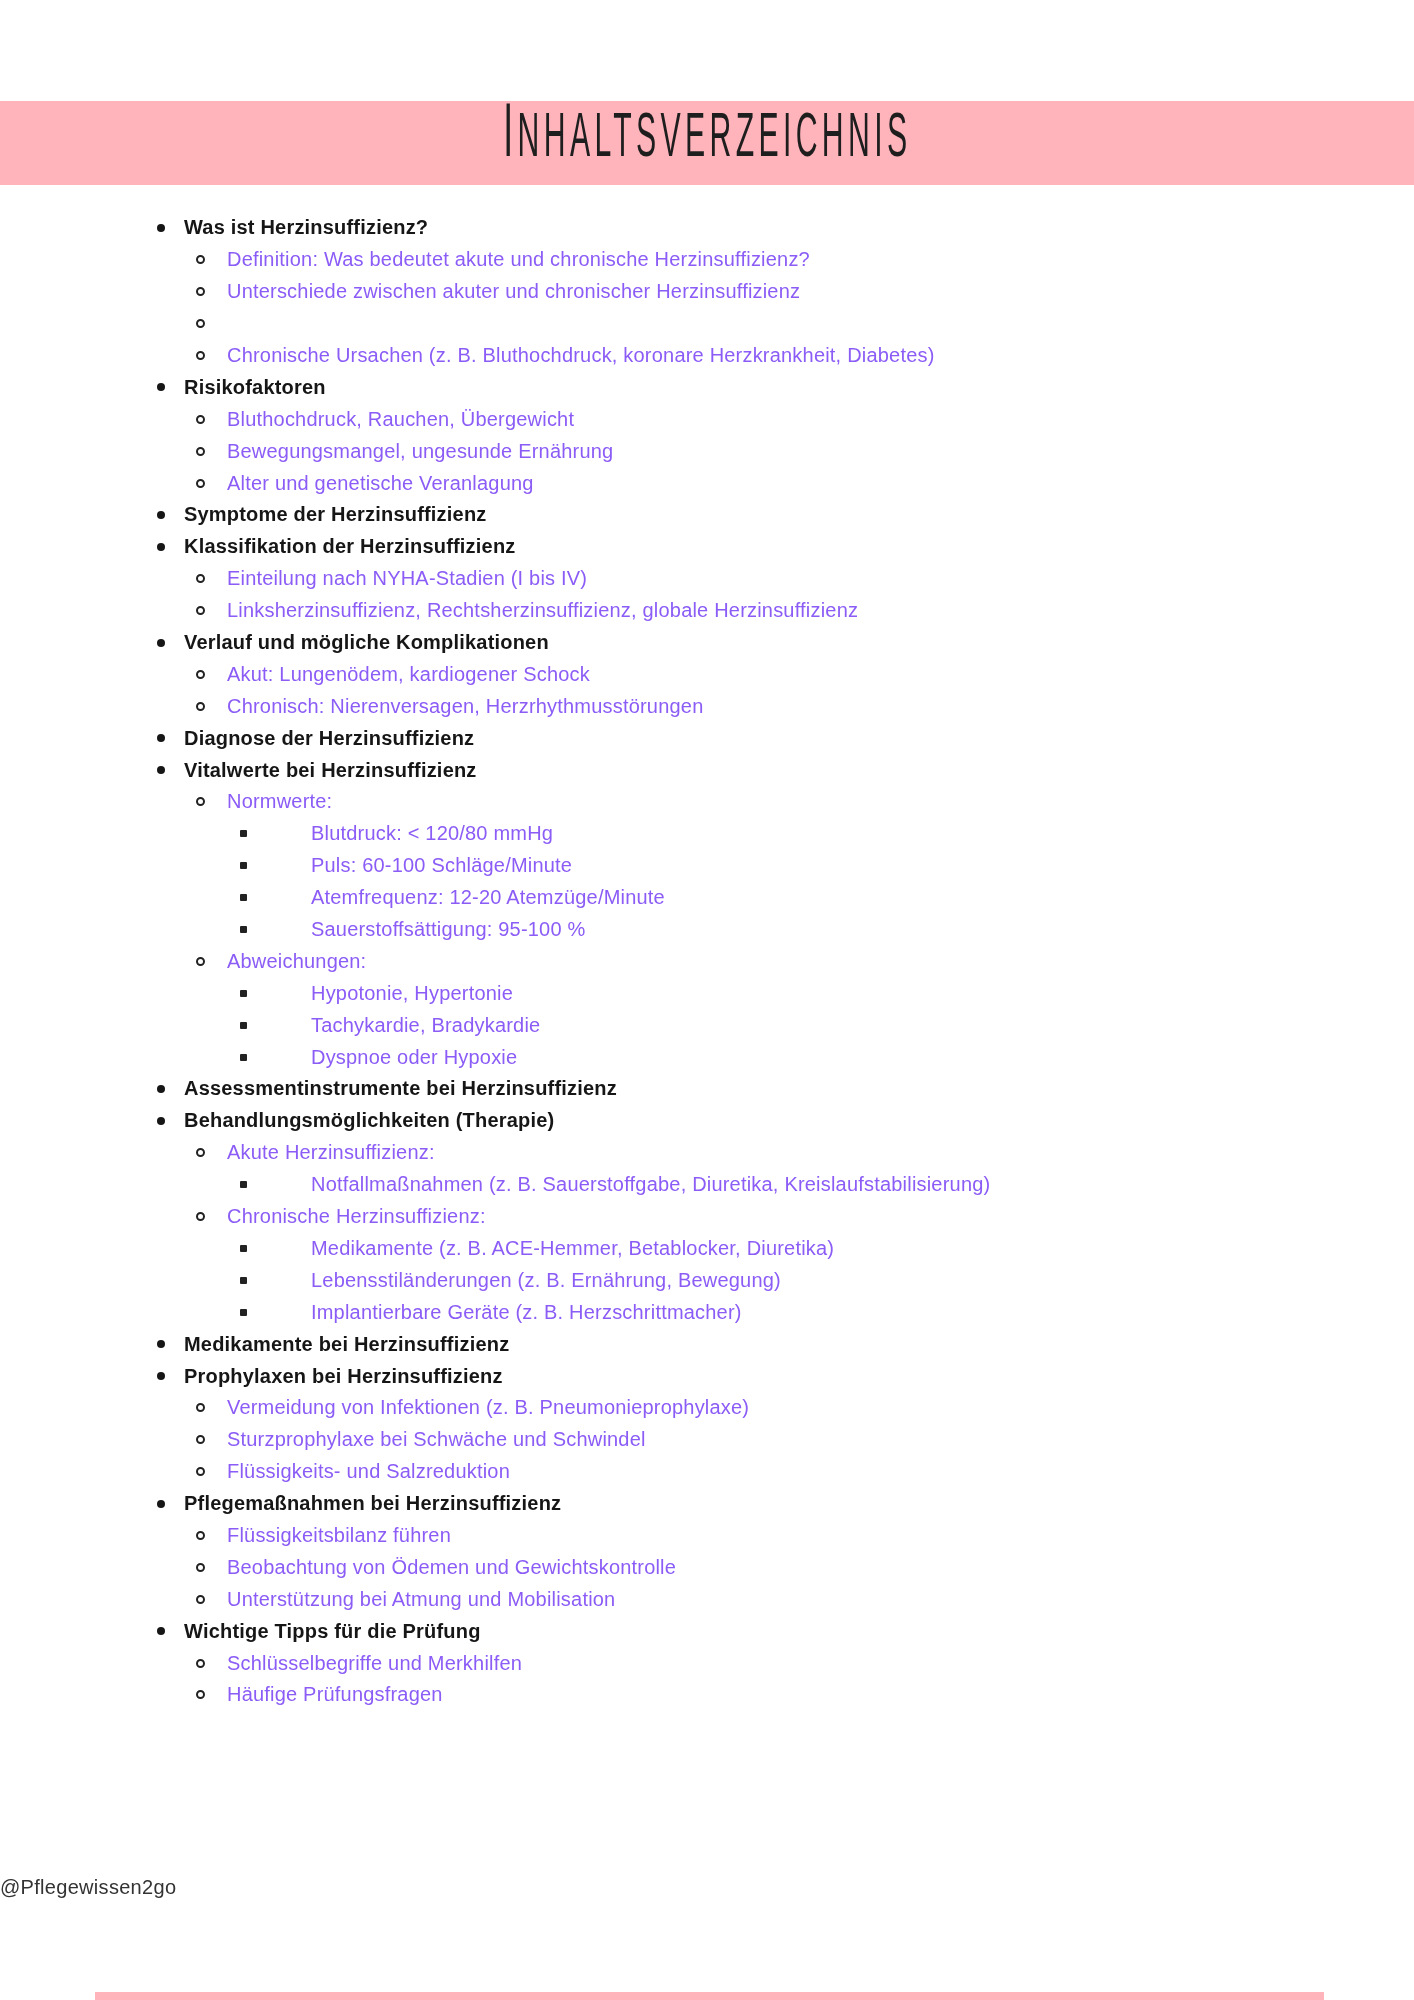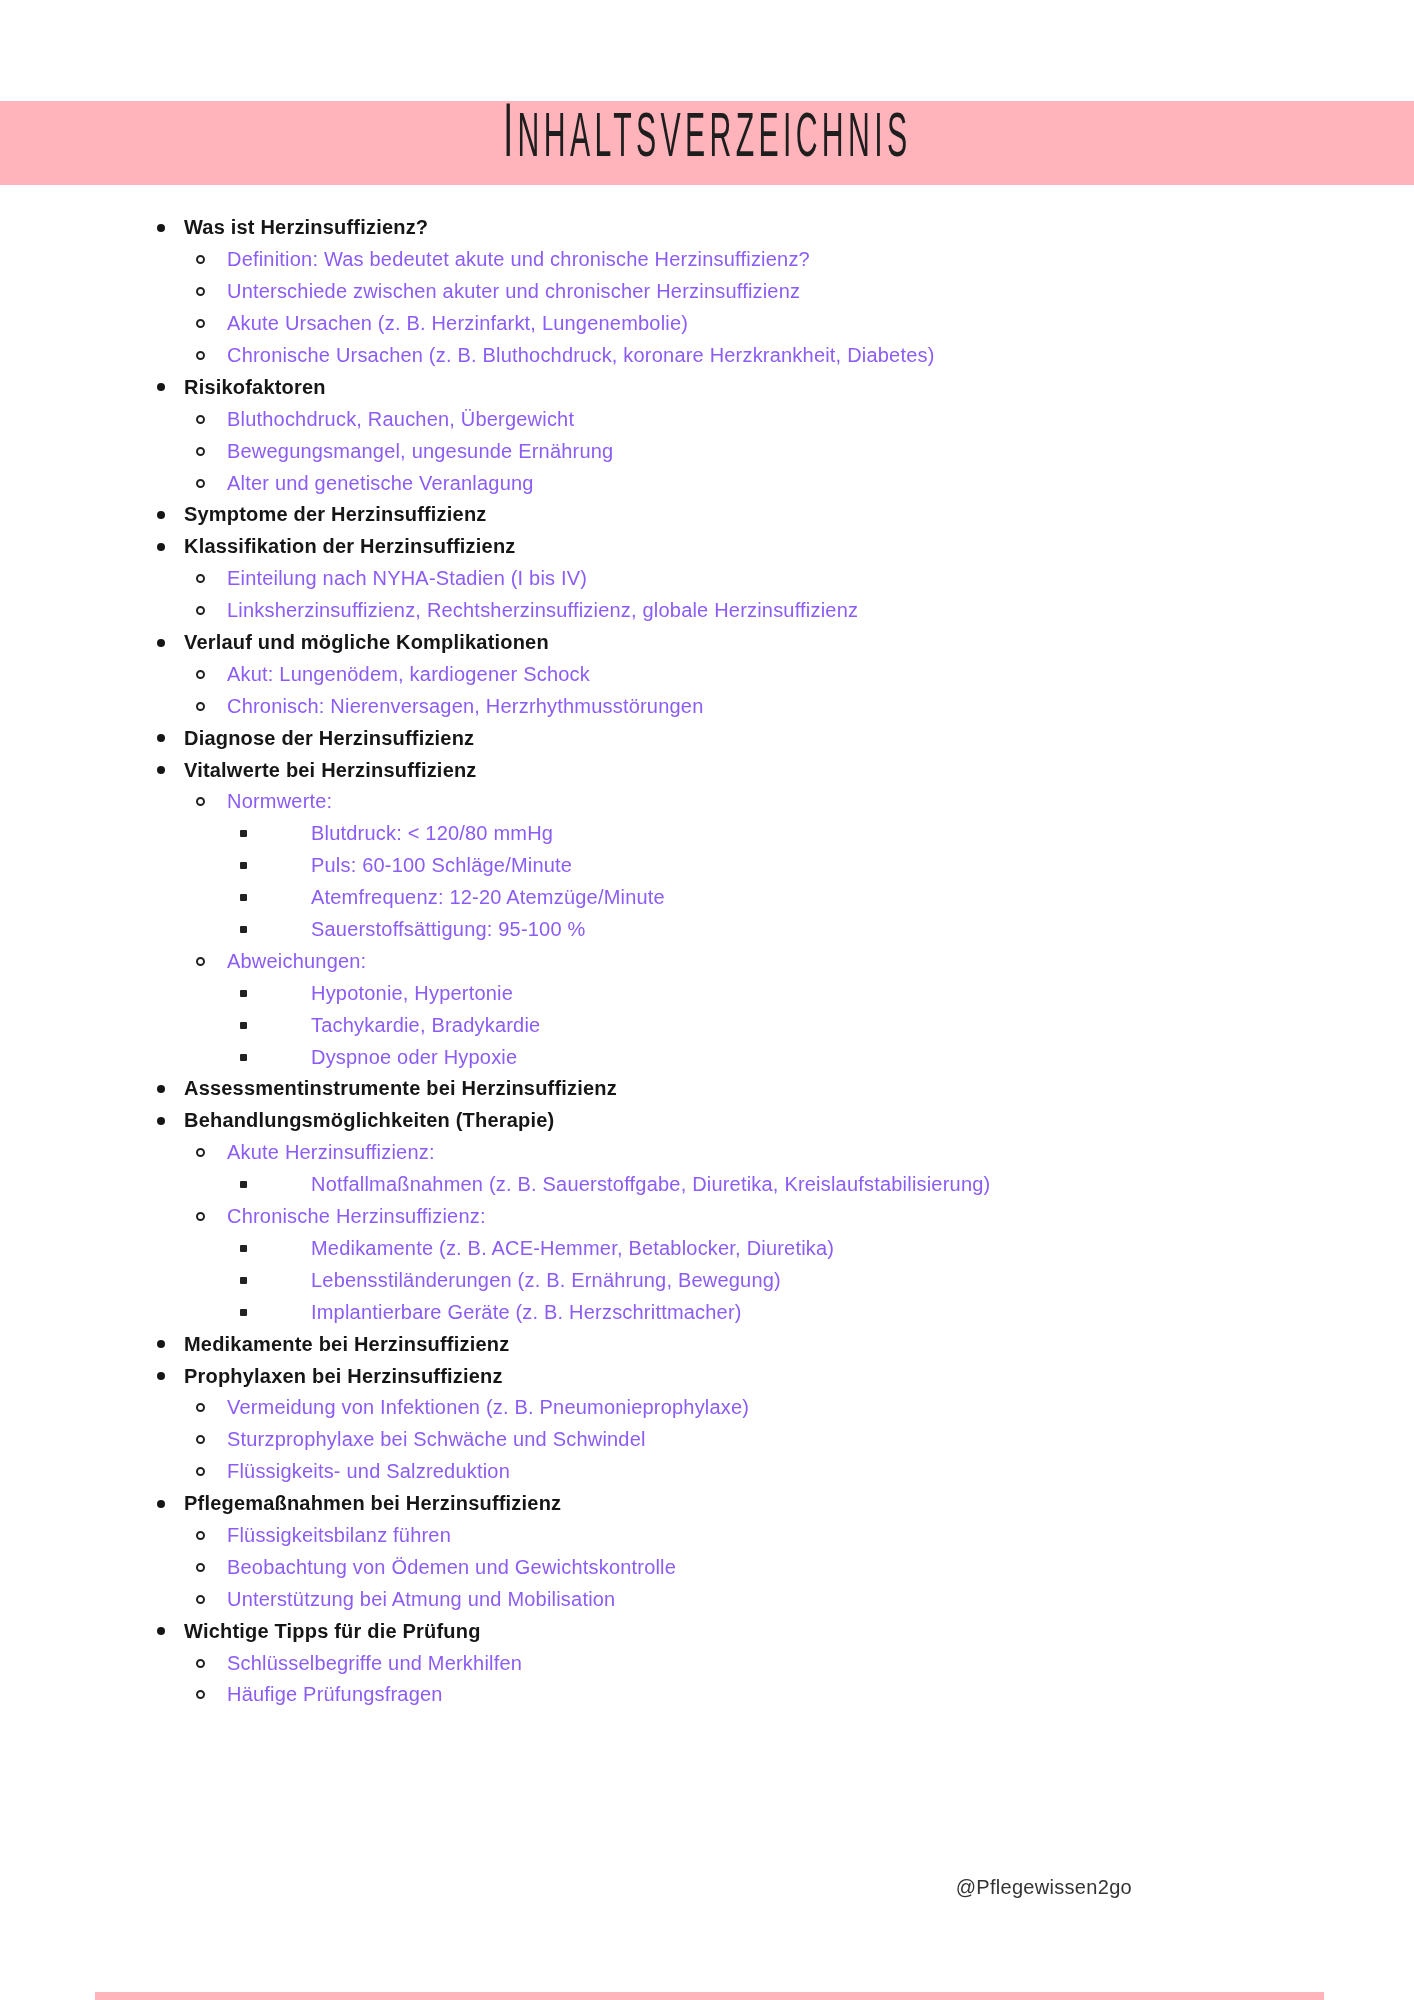--- a/index.html
+++ b/index.html
@@ -74,21 +74,21 @@
     left: 240px; width: 7px; height: 7px; margin-top: -3.5px;
     background: #222222; border-radius: 1px;
   }
 
   
   .footer {
     position: absolute;
     top: 1876px;
     left: 0;
     width: 1132px;
-    text-align: right;
+    text-align: left;
     font-size: 20px;
     letter-spacing: 0.3px;
     color: #333333;
   }
 
   
   .bottom-strip {
     position: absolute;
     bottom: 0;
     left: 95px;
@@ -114,21 +114,20 @@
       <div class="toc-row lvl2">
         <span class="bullet"></span>
         <span class="toc-label">Definition: Was bedeutet akute und chronische Herzinsuffizienz?</span>
       </div>
       <div class="toc-row lvl2">
         <span class="bullet"></span>
         <span class="toc-label">Unterschiede zwischen akuter und chronischer Herzinsuffizienz</span>
       </div>
       <div class="toc-row lvl2">
         <span class="bullet"></span>
-        <span class="toc-label">Akute Ursachen (z. B. Herzinfarkt, Lungenembolie)</span>
       </div>
       <div class="toc-row lvl2">
         <span class="bullet"></span>
         <span class="toc-label">Chronische Ursachen (z. B. Bluthochdruck, koronare Herzkrankheit, Diabetes)</span>
       </div>
       <div class="toc-row lvl1">
         <span class="bullet"></span>
         <span class="toc-label">Risikofaktoren</span>
       </div>
       <div class="toc-row lvl2">

